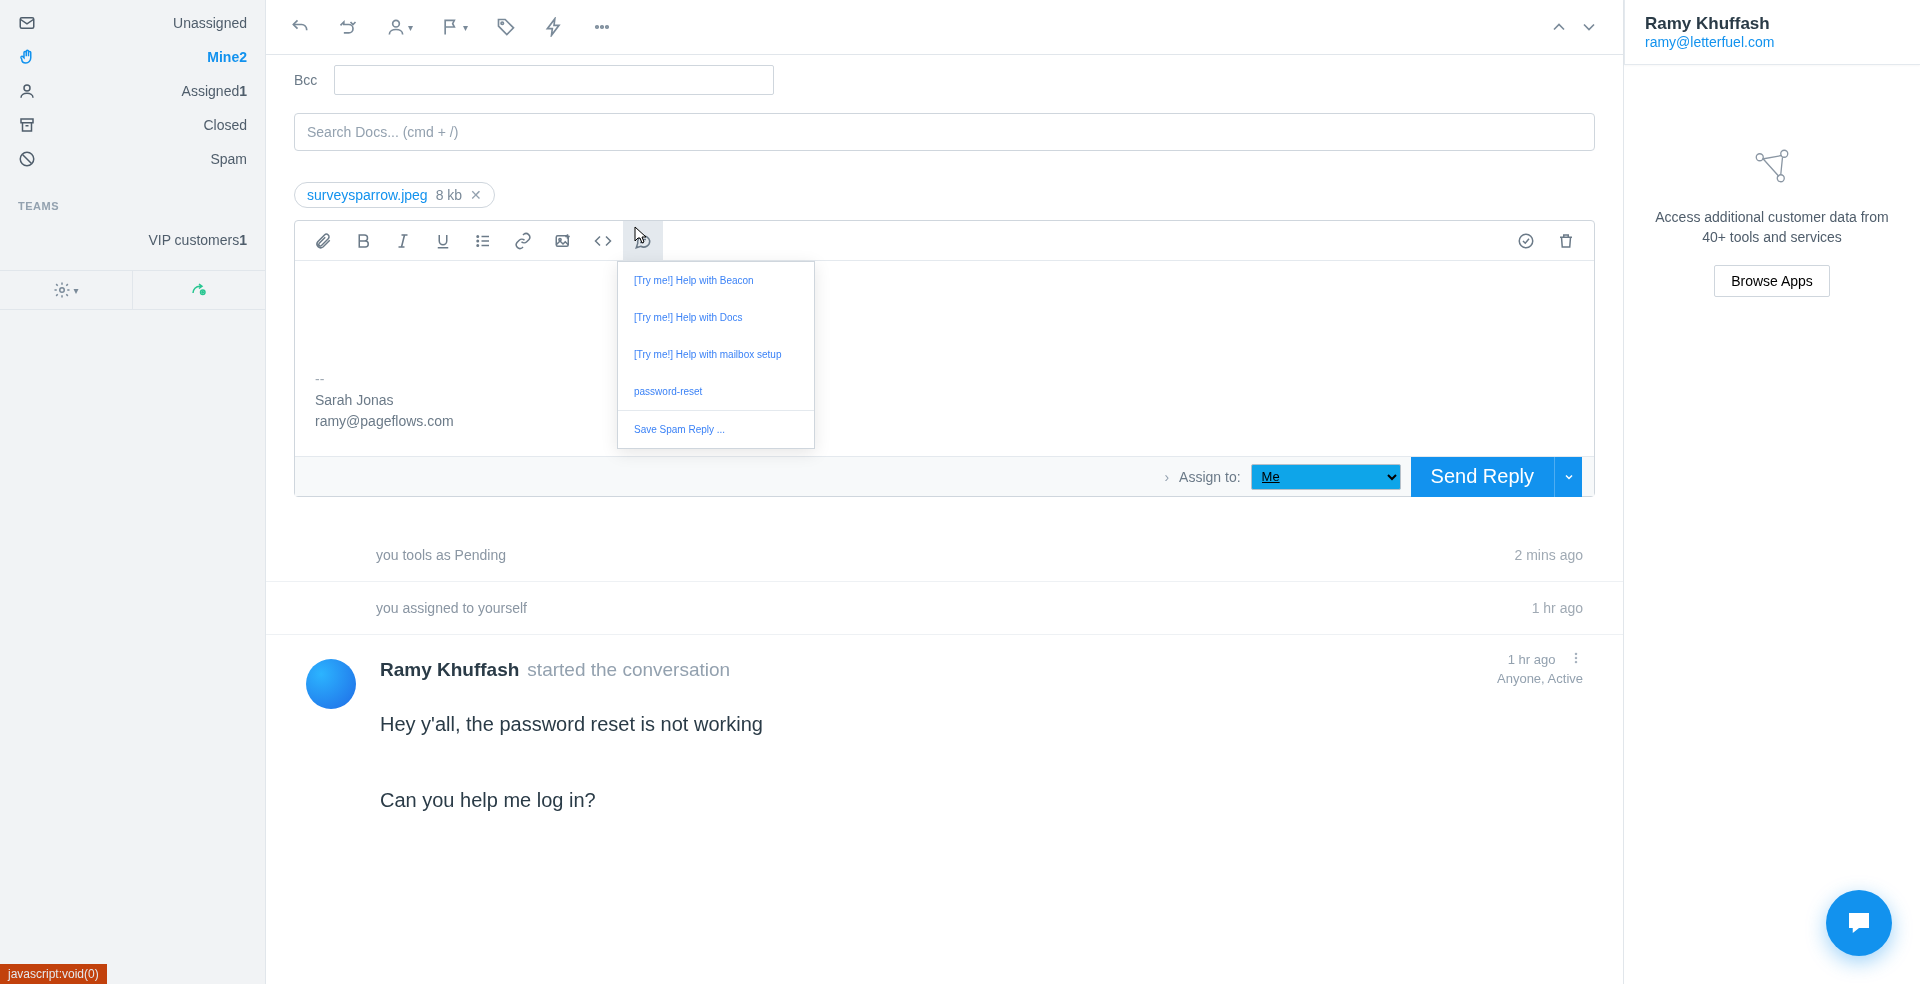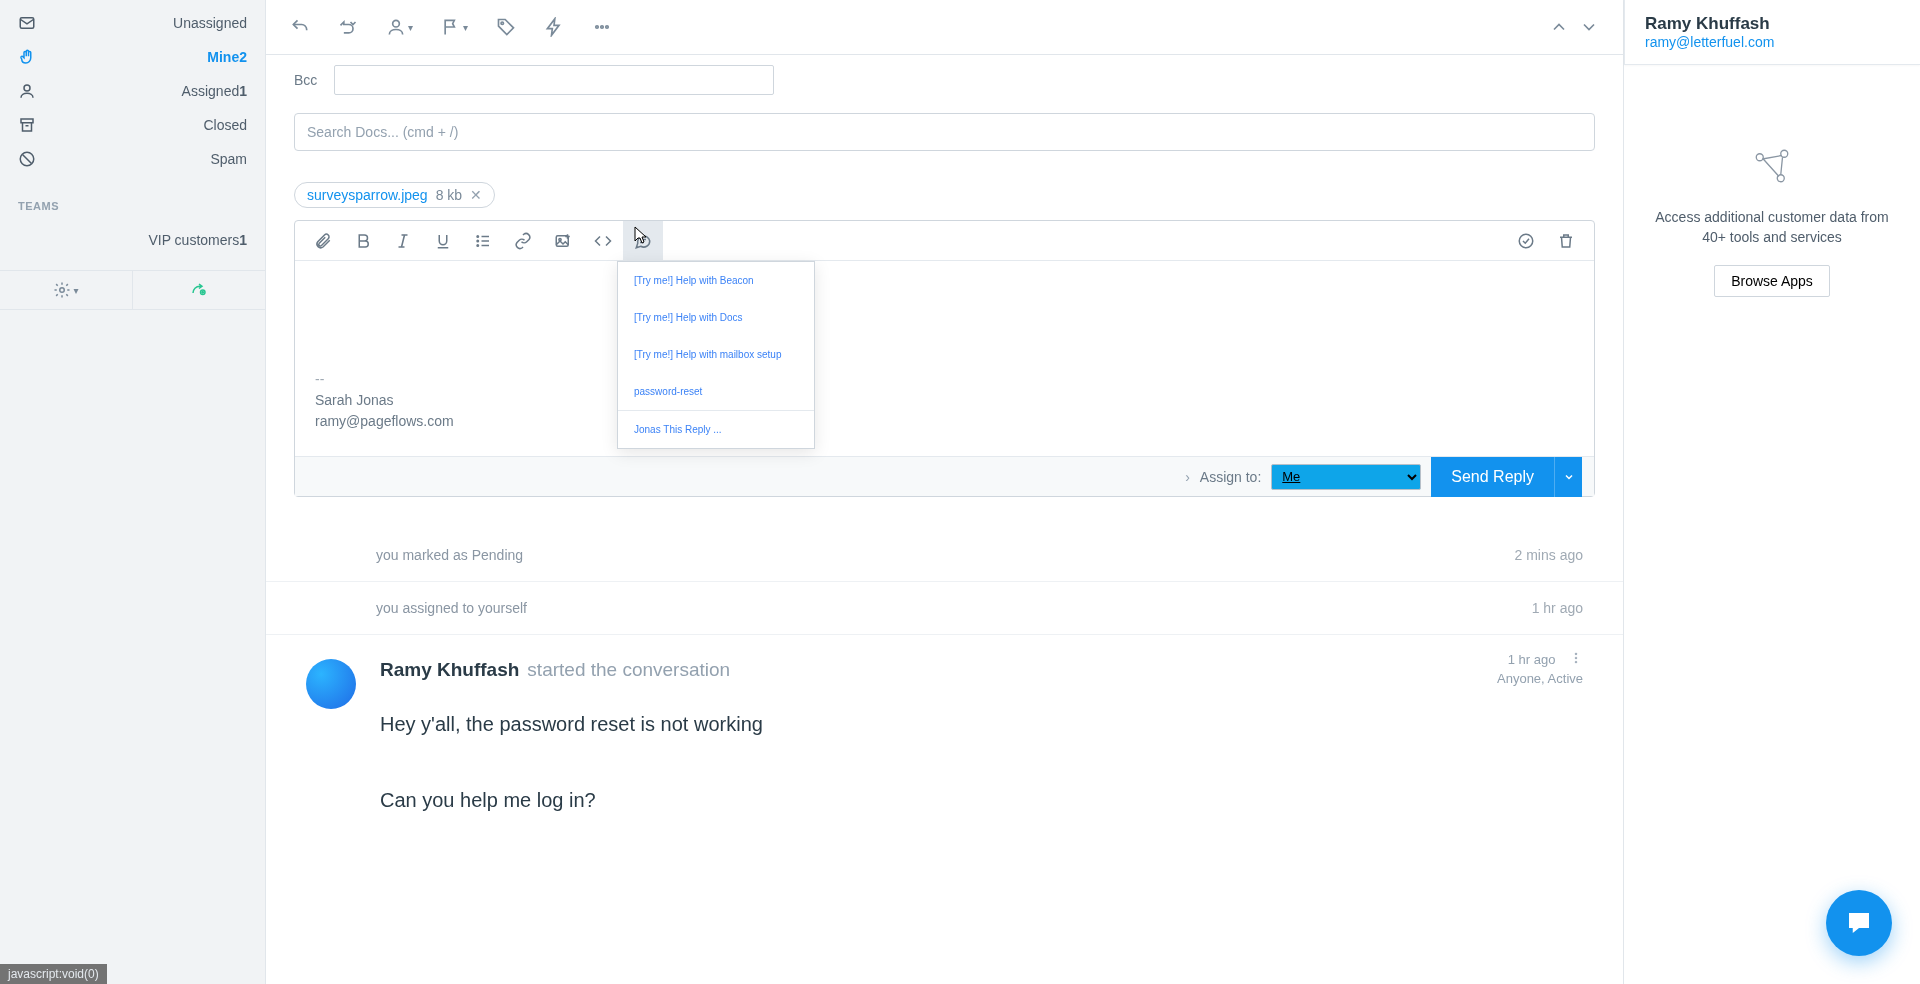--- a/index.html
+++ b/index.html
@@ -115,21 +115,21 @@
   .assign-label { color:#6b7a88; }
   .assign-select {
     width:150px; height:26px; border:1px solid #b7c0c9; background:#0ea5e9;
     font-size:13px; border-radius:2px; padding:0 6px;text-decoration:underline;
   }
   .send-btn {
     display:flex; align-items:stretch;
   }
   .send-btn button {
     background:#1292ee; color:#fff; border:none; height:40px;
-    font-size:16px; cursor:pointer; padding:0 20px; font-weight:500;
+    font-size:20px; cursor:pointer; padding:0 20px; font-weight:500;
   }
   .send-btn .main-send { }
   .send-btn .caret {
     width:28px; padding:0; border-left:1px solid rgba(255,255,255,.25);
     display:flex; align-items:center; justify-content:center;
   }
 
   
   .saved-replies-dd {
     position:absolute; top:40px; left: 322px;
@@ -193,21 +193,21 @@
   
   .chat-fab {
     position:fixed; right:28px; bottom:28px;
     width:66px; height:66px; border-radius:50%; background:#1292ee;
     display:flex; align-items:center; justify-content:center; cursor:pointer;
     box-shadow: 0 6px 20px rgba(18,146,238,.4);
   }
   .chat-fab svg { width:30px; height:30px; fill:#fff; }
 
   .status-popup {
-    position:fixed; left:0; bottom:0; background:#737373; color:#e4e9ee;
+    position:fixed; left:0; bottom:0; background:#c2410c; color:#e4e9ee;
     font-size:12px; padding:3px 8px;
   }
 
 </style>
 </head>
 <body>
 
 <div class="app">
 
   <aside class="sidebar">
@@ -435,32 +435,32 @@
             </button>
           </div>
         </div>
 
         <div class="saved-replies-dd">
           <div class="dd-item">[Try me!] Help with Beacon</div>
           <div class="dd-item">[Try me!] Help with Docs</div>
           <div class="dd-item">[Try me!] Help with mailbox setup</div>
           <div class="dd-item">password-reset</div>
           <div class="dd-sep"></div>
-          <div class="dd-item">Jonas This Reply ...</div>
+          <div class="dd-item">Save Spam Reply ...</div>
         </div>
 
         <svg class="cursor-pointer-icon" width="20" height="24" viewBox="0 0 20 24">
           <path d="M6 2v14l3-3h2l2 5 2-1-2-5h4z" fill="#fff" stroke="#000" stroke-width="1"></path>
         </svg>
       </div>
     </div>
 
     <div class="activity" style="margin-top:32px;">
       <div class="act-row">
-        <span>you marked as Pending</span>
+        <span>you tools as Pending</span>
         <span class="ts">2 mins ago</span>
       </div>
       <div class="act-row">
         <span>you assigned to yourself</span>
         <span class="ts">1 hr ago</span>
       </div>
     </div>
 
     <div class="convo">
       <div class="avatar"></div>

